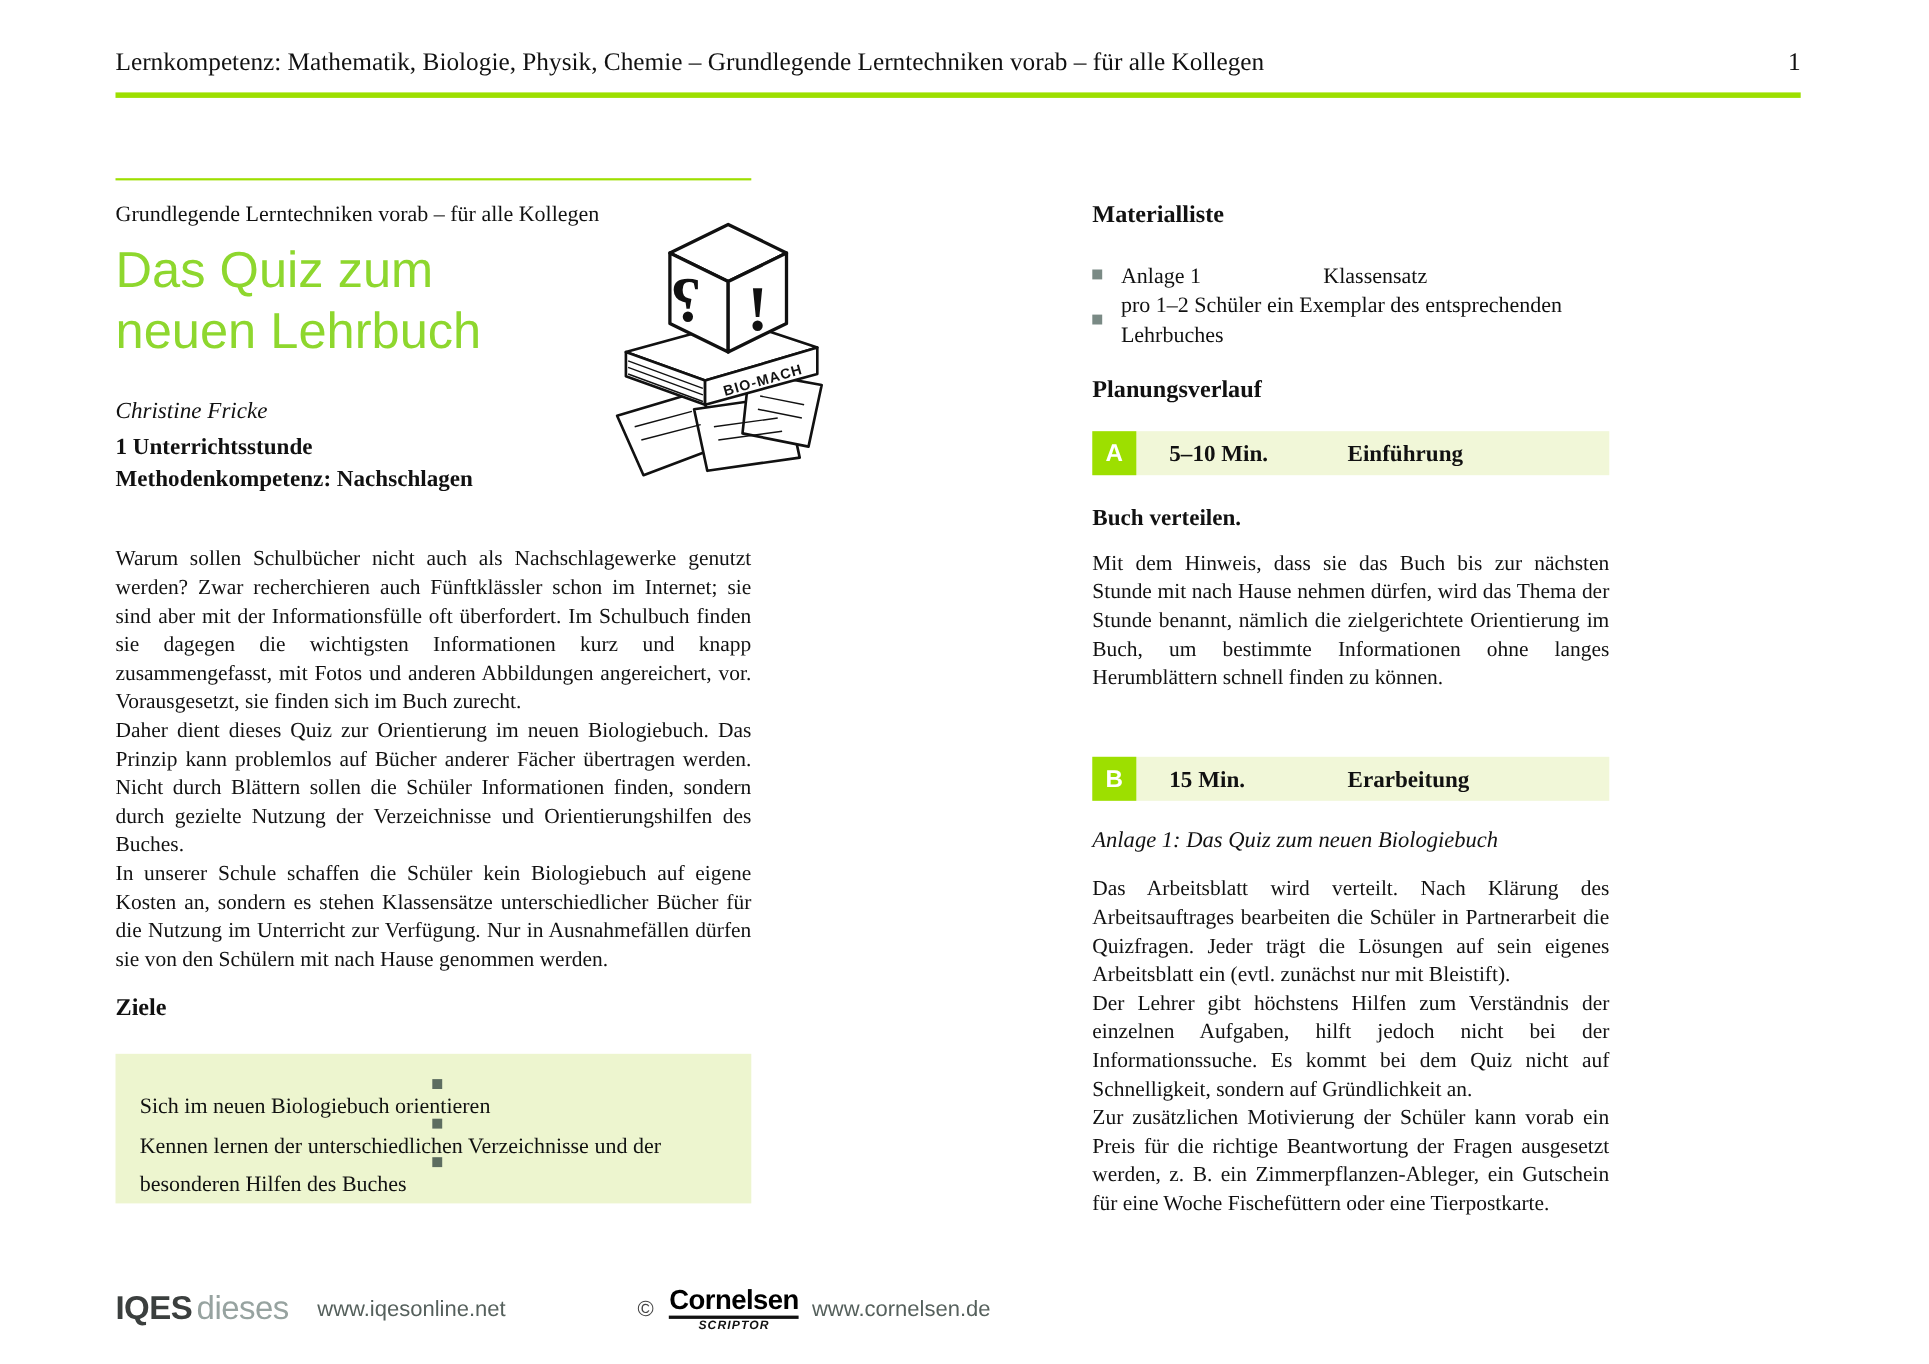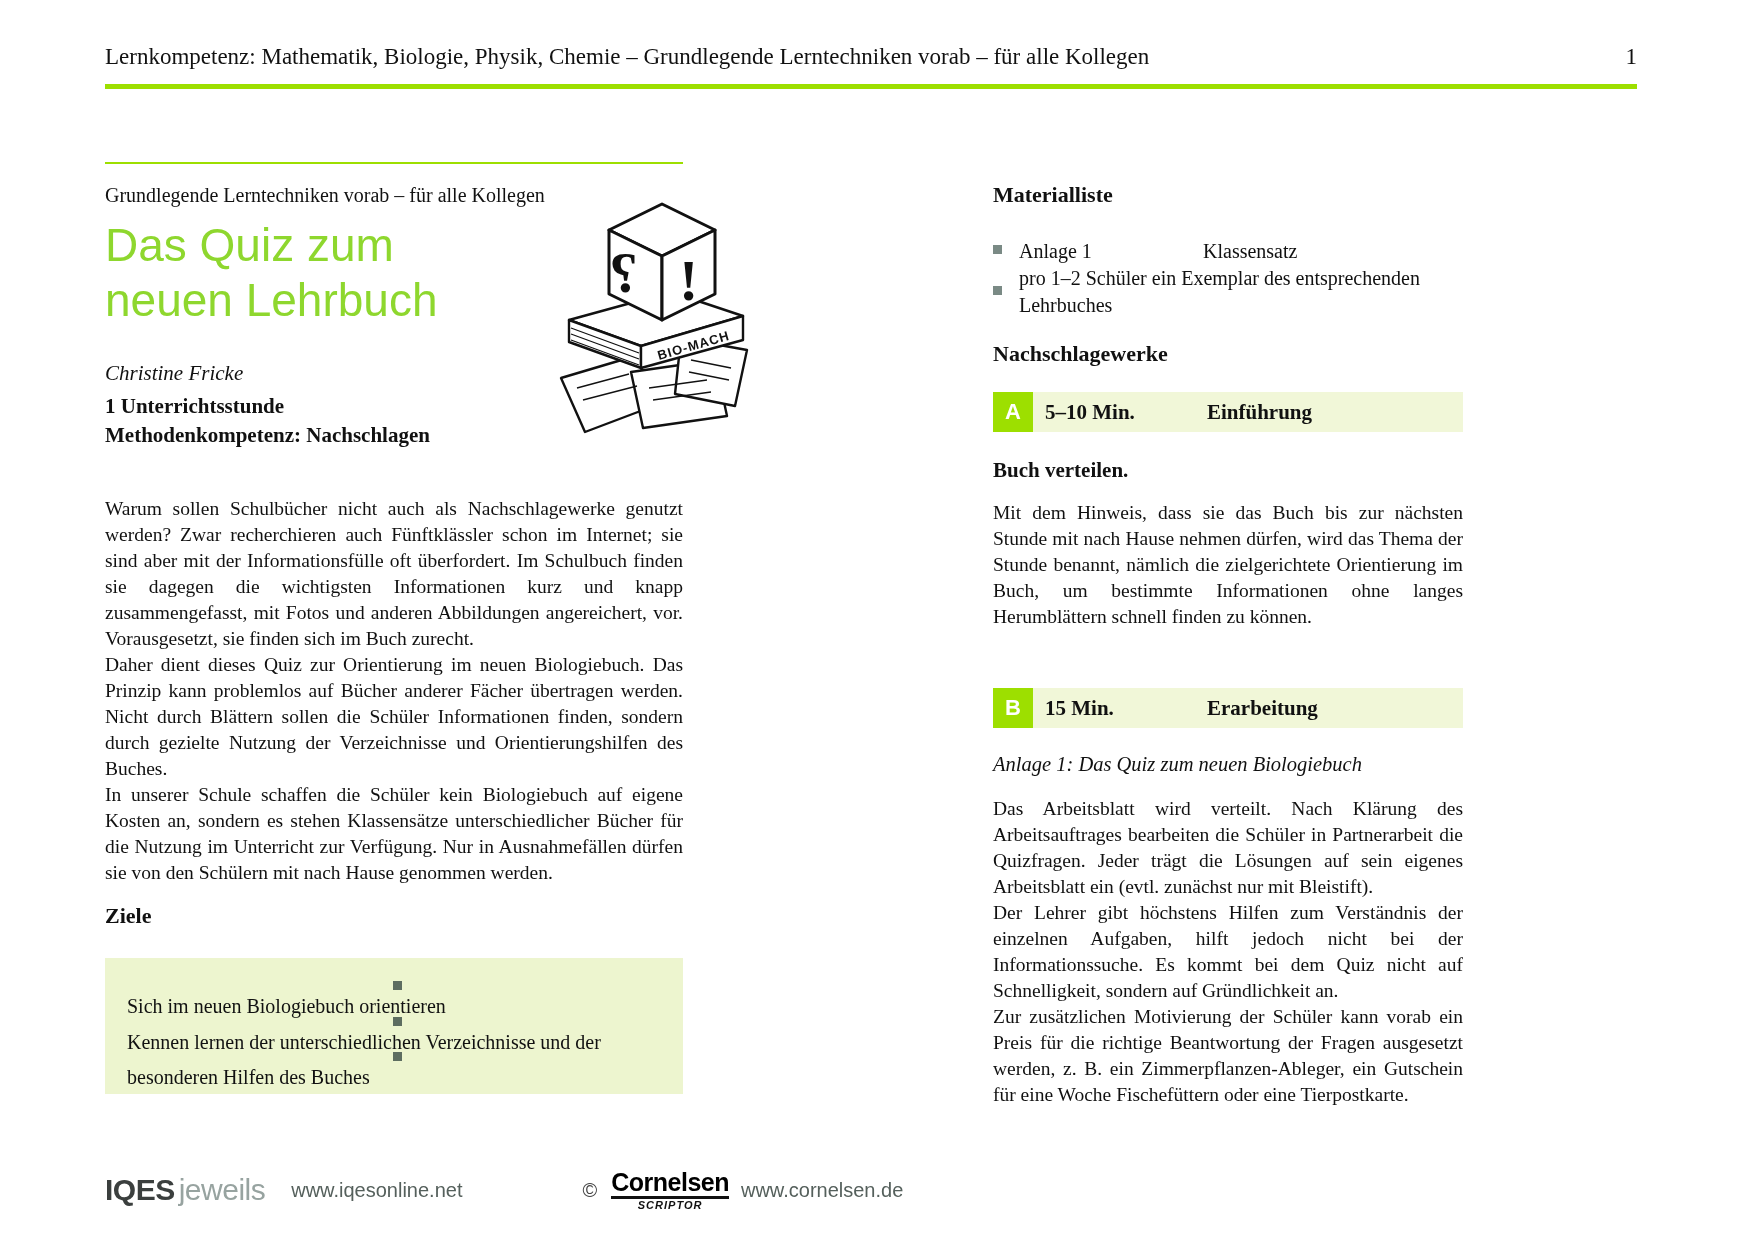--- a/index.html
+++ b/index.html
@@ -64,21 +64,21 @@
     position:absolute;left:0;width:470px;height:40px;
     background:var(--bar-bg,#f1f7d8);display:flex;align-items:center;
   }
   .phase-a{top:392px;}
   .phase-b{top:688px;}
   .phase-letter{
     flex:0 0 auto;width:40px;height:40px;background:var(--accent,#9ddf00);
     color:#fff;font-family:"Liberation Sans",sans-serif;font-weight:bold;
     font-size:22px;display:flex;align-items:center;justify-content:center;
   }
-  .phase-duration{font-weight:bold;font-size:21px;margin-left:12px;width:162px;}
+  .phase-duration{font-weight:bold;font-size:21px;margin-left:30px;width:162px;}
   .phase-label{font-weight:bold;font-size:21px;}
   .sub-a{position:absolute;left:0;top:458px;font-weight:bold;font-size:21px;}
   .par-a{position:absolute;left:0;top:500px;width:470px;}
   .sub-b{position:absolute;left:0;top:753px;font-style:italic;font-size:20.5px;}
   .par-b{position:absolute;left:0;top:796px;width:470px;}
   
   .footer{
     position:absolute;left:105px;top:1168px;width:900px;height:44px;
     display:flex;align-items:center;
     font-family:"Liberation Sans",sans-serif;color:var(--footer-gray,#5a5a5a);
@@ -189,21 +189,21 @@
         <span class="mat-bullet"></span>
         <span class="mat-label">Anlage 1</span>
         <span>Klassensatz</span>
       </div>
       <div class="mat-row">
         <span class="mat-bullet"></span>
         <span>pro 1–2 Schüler ein Exemplar des entsprechenden Lehrbuches</span>
       </div>
     </div>
 
-    <div class="plan-heading">Nachschlagewerke</div>
+    <div class="plan-heading">Planungsverlauf</div>
 
     <div class="phase-bar phase-a">
       <span class="phase-letter">A</span>
       <span class="phase-duration">5–10 Min.</span>
       <span class="phase-label">Einführung</span>
     </div>
 
     <div class="sub-a">Buch verteilen.</div>
     <div class="par-a">
       <p class="body-par">Mit dem Hinweis, dass sie das Buch bis zur nächsten Stunde mit nach Hause nehmen dürfen, wird das Thema der Stunde benannt, nämlich die zielgerichtete Orientierung im Buch, um bestimmte Informationen ohne langes Herumblättern schnell finden zu können.</p>
@@ -218,21 +218,21 @@
     <div class="sub-b">Anlage 1: Das Quiz zum neuen Biologiebuch</div>
     <div class="par-b">
       <p class="body-par">Das Arbeitsblatt wird verteilt. Nach Klärung des Arbeitsauftrages bearbeiten die Schüler in Partnerarbeit die Quizfragen. Jeder trägt die Lösungen auf sein eigenes Arbeitsblatt ein (evtl. zunächst nur mit Bleistift).</p>
       <p class="body-par">Der Lehrer gibt höchstens Hilfen zum Verständnis der einzelnen Aufgaben, hilft jedoch nicht bei der Informationssuche. Es kommt bei dem Quiz nicht auf Schnelligkeit, sondern auf Gründlichkeit an.</p>
       <p class="body-par">Zur zusätzlichen Motivierung der Schüler kann vorab ein Preis für die richtige Beantwortung der Fragen ausgesetzt werden, z. B. ein Zimmerpflanzen-Ableger, ein Gutschein für eine Woche Fischefüttern oder eine Tierpostkarte.</p>
     </div>
   </div>
 
   <div class="footer">
     <span class="iqes-logo">
-      <span class="iqes-primary">IQES</span><span class="iqes-secondary">jeweils</span>
+      <span class="iqes-primary">IQES</span><span class="iqes-secondary">dieses</span>
     </span>
     <span class="footer-url">www.iqesonline.net</span>
     <span class="copyright">©</span>
     <span class="cornelsen">
       <span class="cornelsen-main">Cornelsen</span>
       <div class="cornelsen-sub">SCRIPTOR</div>
     </span>
     <span class="footer-url cornelsen-url">www.cornelsen.de</span>
   </div>
 

